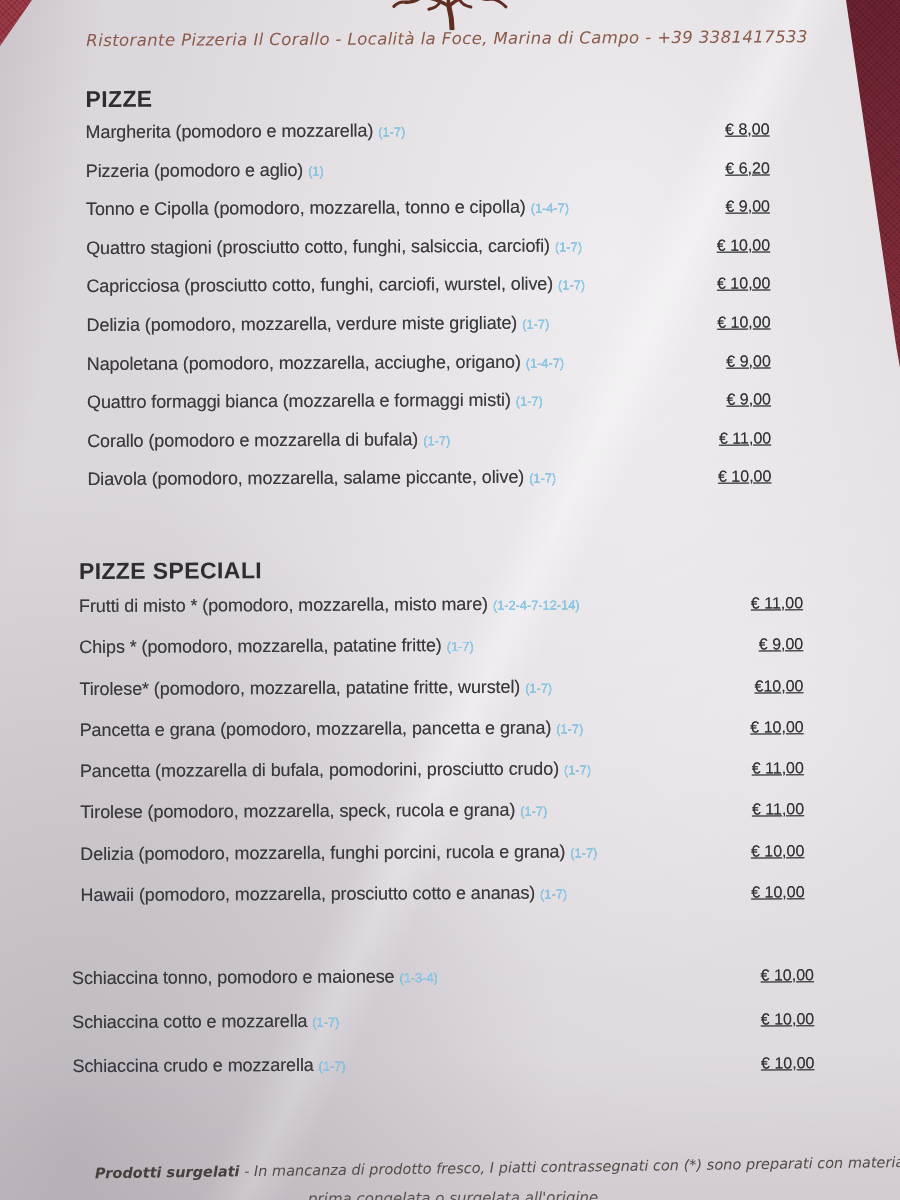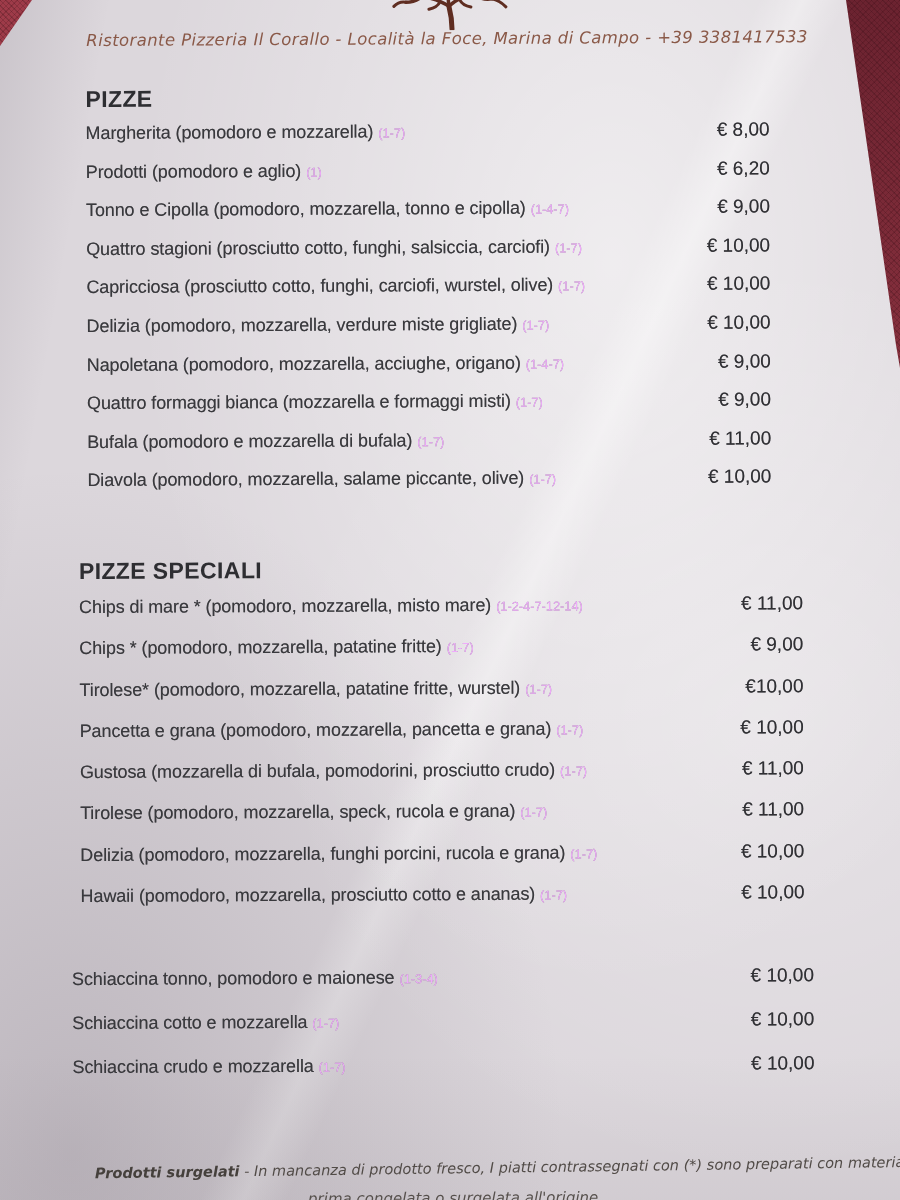--- a/index.html
+++ b/index.html
@@ -36,22 +36,22 @@
   #sec0{top:86px;left:88px;right:128px;--rh:38.6px;}
   #sec1{top:558px;left:79px;right:97px;--rh:41.3px;}
   #sec2{top:968px;left:70px;right:88px;--rh:44px;}
   .section-title{
     font-size:23px;font-weight:700;color:#2e2e32;letter-spacing:.4px;
     line-height:26px;margin:0 0 10px 0;
   }
   #sec1 .section-title{margin-bottom:12px;}
   .row{display:flex;justify-content:space-between;align-items:baseline;height:var(--rh);}
   .item-text{font-size:18px;letter-spacing:-.1px;color:#39393d;text-shadow:0 0 .6px rgba(57,57,61,.55);white-space:nowrap;}
-  .item-allergens{font-size:13px;color:#f0abfc;}
-  .item-price{font-size:19px;color:#303034;text-shadow:0 0 .6px rgba(48,48,52,.55);white-space:nowrap;}
+  .item-allergens{font-size:13px;color:#7dd3fc;}
+  .item-price{font-size:16px;color:#303034;text-shadow:0 0 .6px rgba(48,48,52,.55);white-space:nowrap;text-decoration:underline;}
   .footer-1{
     position:absolute;top:1162px;left:92px;right:48px;
     font-family:"DejaVu Sans",sans-serif;font-style:italic;
     font-size:14.5px;color:#514b47;transform:rotate(-.5deg);white-space:nowrap;
   }
   .footer-1 .bold{font-weight:700;color:#45403c;}
   .footer-2{
     position:absolute;top:1191px;left:0;width:900px;text-align:center;
     font-family:"DejaVu Sans",sans-serif;font-style:italic;
     font-size:15px;color:#56504c;
@@ -76,21 +76,21 @@
   <div class="header-line">Ristorante  Pizzeria Il Corallo - Località la Foce, Marina di Campo - +39 3381417533</div>
 
   <div class="section" id="sec0">
     <h2 class="section-title">PIZZE</h2>
     <div class="rows">
         <div class="row">
           <span class="item-text"><span>Margherita</span> <span>(pomodoro e mozzarella)</span> <span class="item-allergens">(1-7)</span></span>
           <span class="item-price">€ 8,00</span>
         </div>
         <div class="row">
-          <span class="item-text"><span>Prodotti</span> <span>(pomodoro e aglio)</span> <span class="item-allergens">(1)</span></span>
+          <span class="item-text"><span>Pizzeria</span> <span>(pomodoro e aglio)</span> <span class="item-allergens">(1)</span></span>
           <span class="item-price">€ 6,20</span>
         </div>
         <div class="row">
           <span class="item-text"><span>Tonno e Cipolla</span> <span>(pomodoro, mozzarella, tonno e cipolla)</span> <span class="item-allergens">(1-4-7)</span></span>
           <span class="item-price">€ 9,00</span>
         </div>
         <div class="row">
           <span class="item-text"><span>Quattro stagioni</span> <span>(prosciutto cotto, funghi, salsiccia, carciofi)</span> <span class="item-allergens">(1-7)</span></span>
           <span class="item-price">€ 10,00</span>
         </div>
@@ -104,51 +104,51 @@
         </div>
         <div class="row">
           <span class="item-text"><span>Napoletana</span> <span>(pomodoro, mozzarella, acciughe, origano)</span> <span class="item-allergens">(1-4-7)</span></span>
           <span class="item-price">€ 9,00</span>
         </div>
         <div class="row">
           <span class="item-text"><span>Quattro formaggi bianca</span> <span>(mozzarella e formaggi misti)</span> <span class="item-allergens">(1-7)</span></span>
           <span class="item-price">€ 9,00</span>
         </div>
         <div class="row">
-          <span class="item-text"><span>Bufala</span> <span>(pomodoro e mozzarella di bufala)</span> <span class="item-allergens">(1-7)</span></span>
+          <span class="item-text"><span>Corallo</span> <span>(pomodoro e mozzarella di bufala)</span> <span class="item-allergens">(1-7)</span></span>
           <span class="item-price">€ 11,00</span>
         </div>
         <div class="row">
           <span class="item-text"><span>Diavola</span> <span>(pomodoro, mozzarella, salame piccante, olive)</span> <span class="item-allergens">(1-7)</span></span>
           <span class="item-price">€ 10,00</span>
         </div>
       </div>
   </div>
 
   <div class="section" id="sec1">
     <h2 class="section-title">PIZZE SPECIALI</h2>
     <div class="rows">
         <div class="row">
-          <span class="item-text"><span>Chips di mare *</span> <span>(pomodoro, mozzarella, misto mare)</span> <span class="item-allergens">(1-2-4-7-12-14)</span></span>
+          <span class="item-text"><span>Frutti di misto *</span> <span>(pomodoro, mozzarella, misto mare)</span> <span class="item-allergens">(1-2-4-7-12-14)</span></span>
           <span class="item-price">€ 11,00</span>
         </div>
         <div class="row">
           <span class="item-text"><span>Chips *</span> <span>(pomodoro, mozzarella, patatine fritte)</span> <span class="item-allergens">(1-7)</span></span>
           <span class="item-price">€ 9,00</span>
         </div>
         <div class="row">
           <span class="item-text"><span>Tirolese*</span> <span>(pomodoro, mozzarella, patatine fritte, wurstel)</span> <span class="item-allergens">(1-7)</span></span>
           <span class="item-price">€10,00</span>
         </div>
         <div class="row">
           <span class="item-text"><span>Pancetta e grana</span> <span>(pomodoro, mozzarella, pancetta e grana)</span> <span class="item-allergens">(1-7)</span></span>
           <span class="item-price">€ 10,00</span>
         </div>
         <div class="row">
-          <span class="item-text"><span>Gustosa</span> <span>(mozzarella di bufala, pomodorini, prosciutto crudo)</span> <span class="item-allergens">(1-7)</span></span>
+          <span class="item-text"><span>Pancetta</span> <span>(mozzarella di bufala, pomodorini, prosciutto crudo)</span> <span class="item-allergens">(1-7)</span></span>
           <span class="item-price">€ 11,00</span>
         </div>
         <div class="row">
           <span class="item-text"><span>Tirolese</span> <span>(pomodoro, mozzarella, speck, rucola e grana)</span> <span class="item-allergens">(1-7)</span></span>
           <span class="item-price">€ 11,00</span>
         </div>
         <div class="row">
           <span class="item-text"><span>Delizia</span> <span>(pomodoro, mozzarella, funghi porcini, rucola e grana)</span> <span class="item-allergens">(1-7)</span></span>
           <span class="item-price">€ 10,00</span>
         </div>

